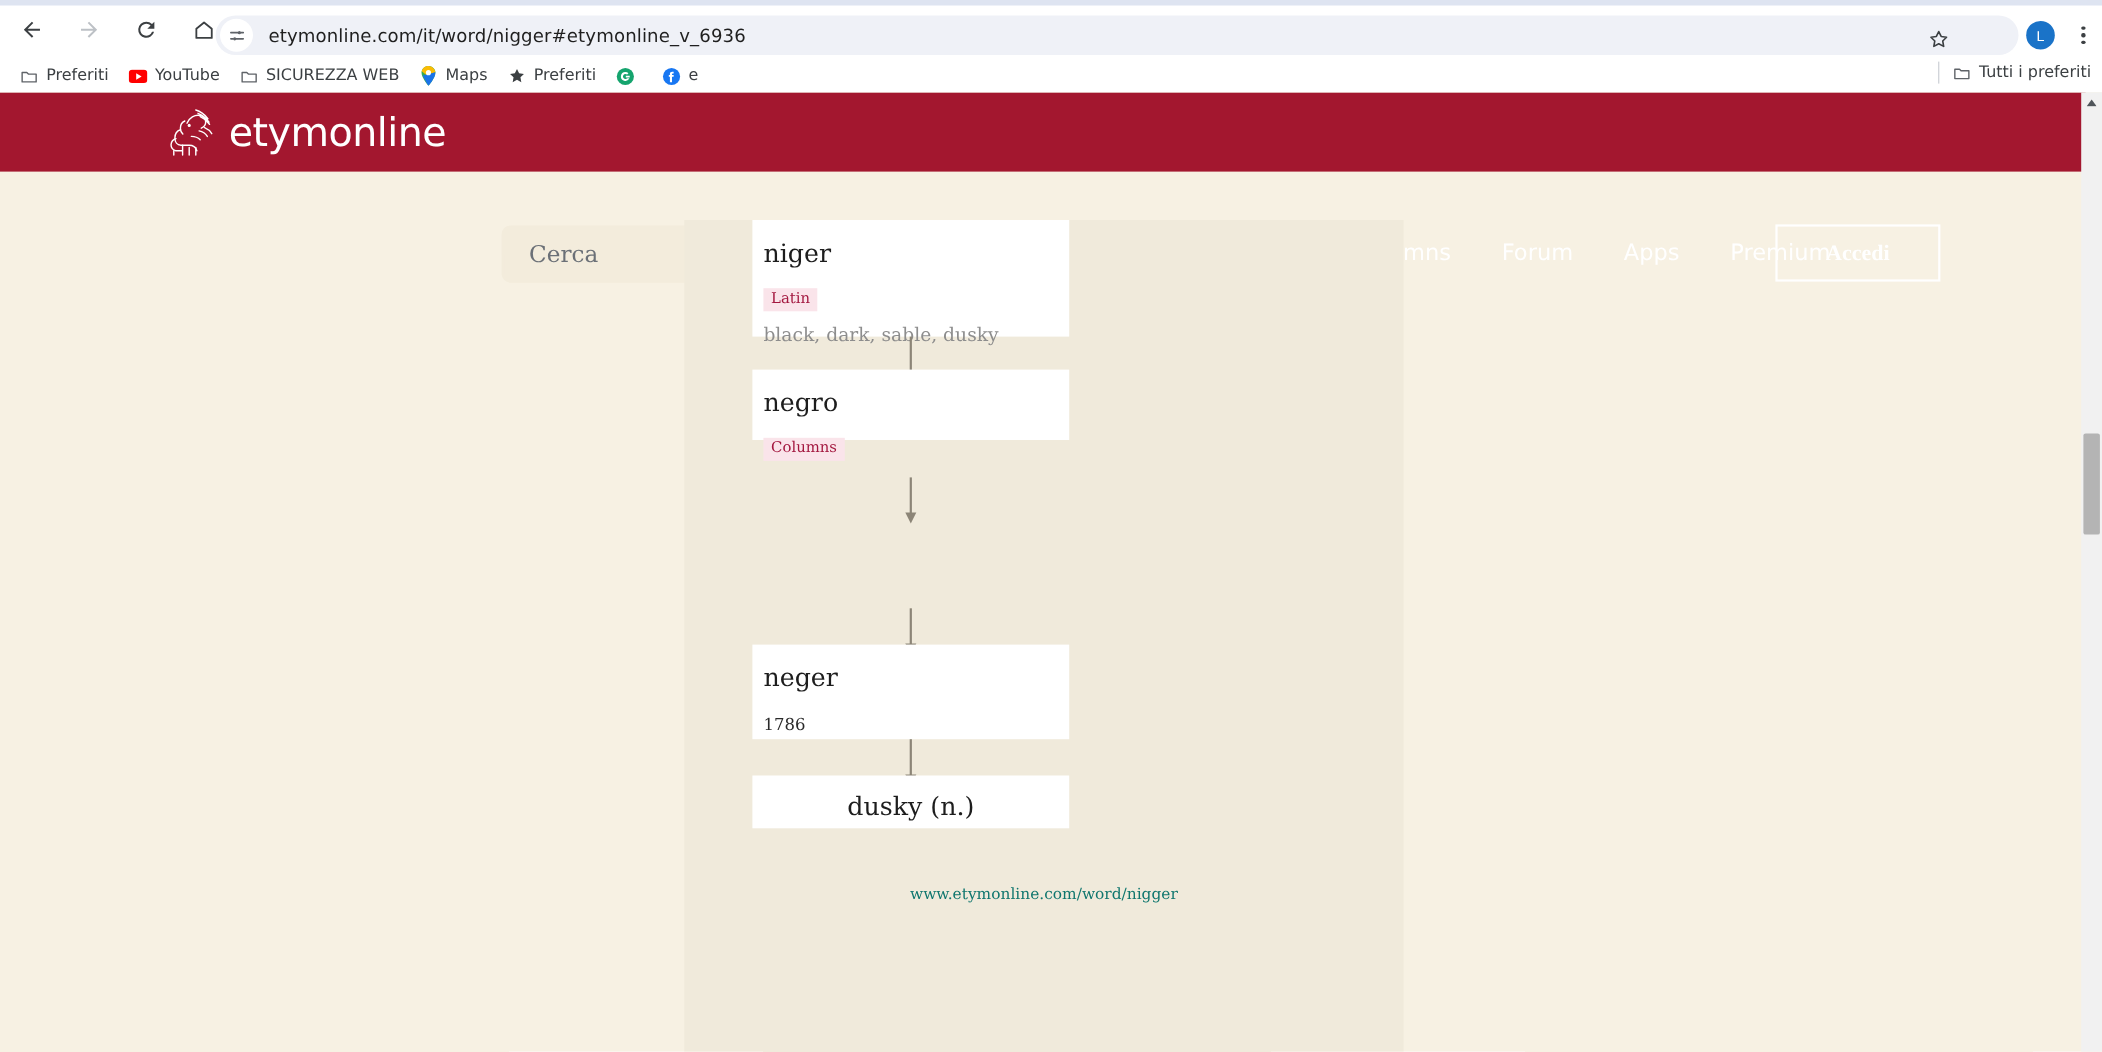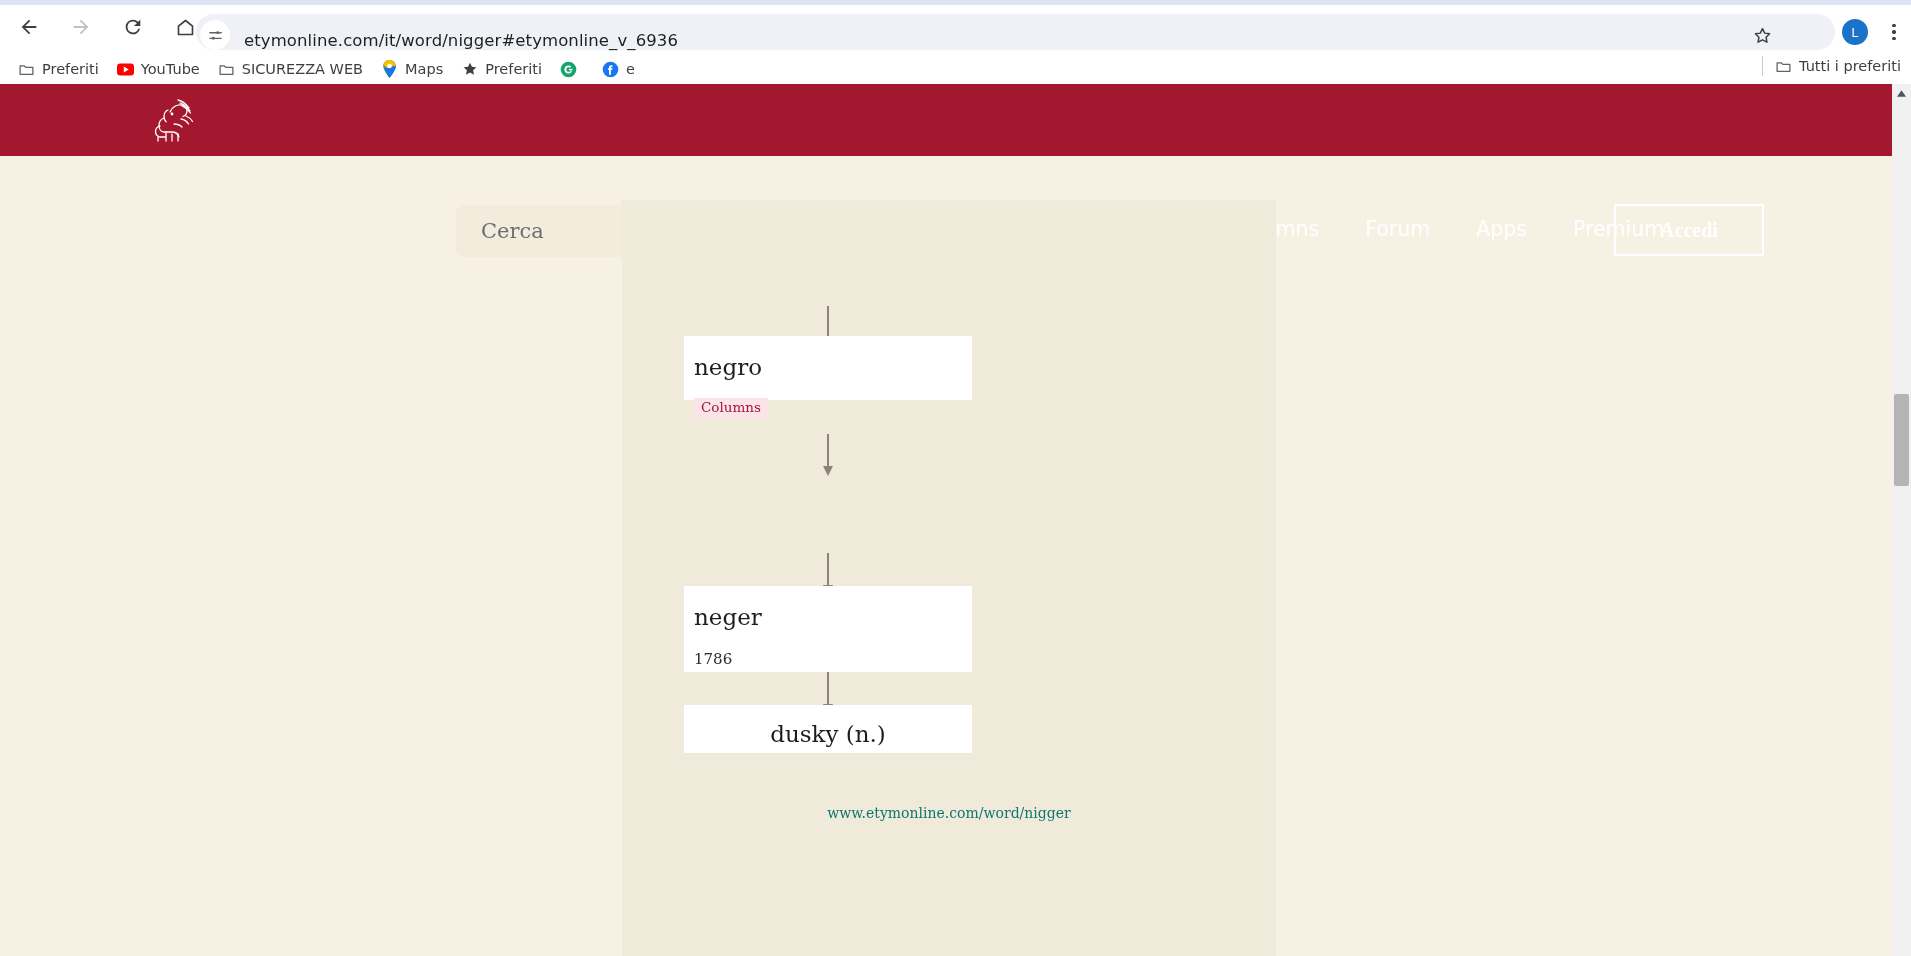--- a/index.html
+++ b/index.html
@@ -33,21 +33,21 @@
     flex: 0 0 auto;
   }
   .nav-btn svg { display: block; }
 
   #omnibox {
     position: absolute;
     left: 196px; top: 9px;
     width: 1639px; height: 36px;
     background: #eff1f7;
     border-radius: 18px;
-    display: flex; align-items: flex-end;
+    display: flex; align-items: center;
   }
   #site-info-chip {
     width: 30px; height: 30px; margin-left: 4px;
     border-radius: 50%;
     background: #ffffff;
     display: flex; align-items: center; justify-content: center;
     flex: 0 0 auto;
   }
   #omnibox-url {
     margin-left: 14px;
@@ -428,20 +428,21 @@
           <path d="M22 16c2-5 7-8 12-7 3 .6 5 3 5 6 0 2.5-1.5 4.5-4 5.5"></path>
           <path d="M20 14c-2.5 1-4 3.5-4 6.5 0 2 .8 4 2.2 5.4"></path>
           <circle cx="24" cy="18" r="1.4" fill="#ffffff" stroke="none"></circle>
           <path d="M16 22c-3 1-5 4-5 7.5S13 36 16.5 36H24c3 0 6 2 7 5"></path>
           <path d="M12 30c-2.5.5-4.5 3-4.5 5.5S9 40 11.5 41h6"></path>
           <path d="M18 36v9M24 38v7M30 38v7M10 41v4"></path>
           <path d="M33 23c3 .5 6 2.5 7.5 5M38 20c2.5 1 5 3 6.5 5.5"></path>
           <path d="M26 28c3 0 6 1 8 3"></path>
         </svg>
       </span>
+      <span id="logo-text">etymonline</span>
     </div>
 
     <div id="search-wrap">
       <input id="search-input" type="text" placeholder="Cerca" style="">
       <button id="search-btn">
         <span>
           <svg width="32" height="32" viewBox="0 0 24 24" fill="none" stroke="#ffd84d" stroke-width="2.2" stroke-linecap="round">
             <circle cx="10.5" cy="10.5" r="6.3"></circle>
             <path d="M15.2 15.2L20 20"></path>
           </svg>
@@ -455,20 +456,25 @@
       <a class="nav-link" href="#">Apps</a>
       <a class="nav-link" href="#">Premium</a>
     </nav>
 
     <button id="login-btn">Accedi</button>
   </div>
 
   <div id="ety-panel">
     <div id="ety-inner">
 
+      <div class="ety-card" style="top:0px;height:106px">
+        <div class="ety-word">niger</div>
+        <div class="ety-tag">Latin</div>
+        <div class="ety-gloss">black, dark, sable, dusky</div>
+      </div>
       <div class="ety-arrow" style="top:106px;height:33px"></div>
 
       <div class="ety-card" style="top:136px;height:64px">
         <div class="ety-word">negro</div>
         <div class="ety-tag">Columns</div>
       </div>
       <div class="ety-arrow" style="top:234px;height:33px"></div>
 
       <div class="ety-arrow" style="top:353px;height:33px"></div>
 

